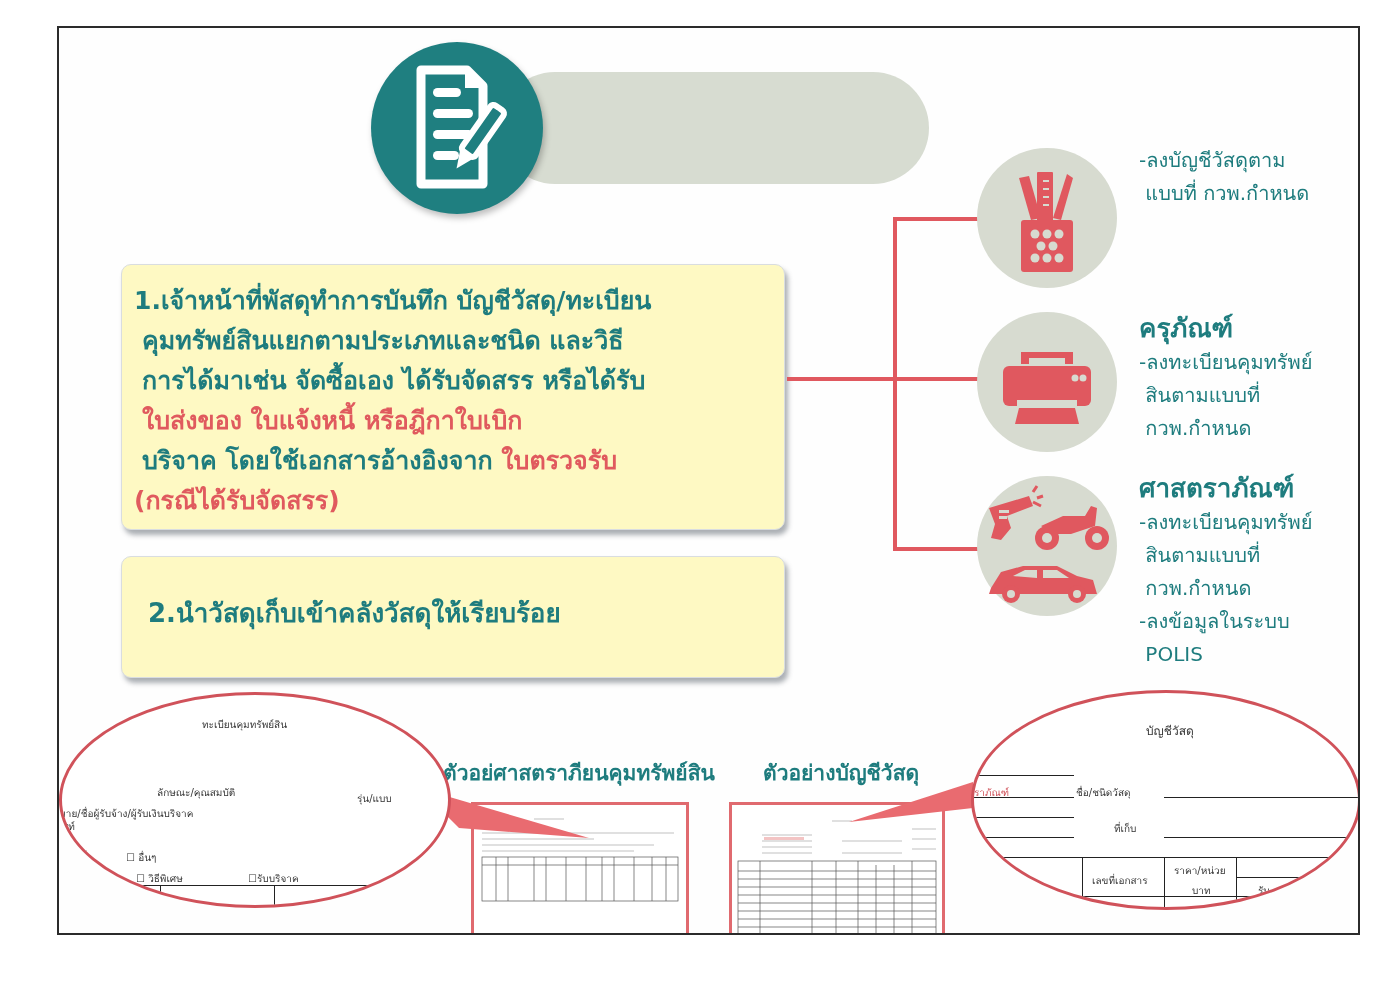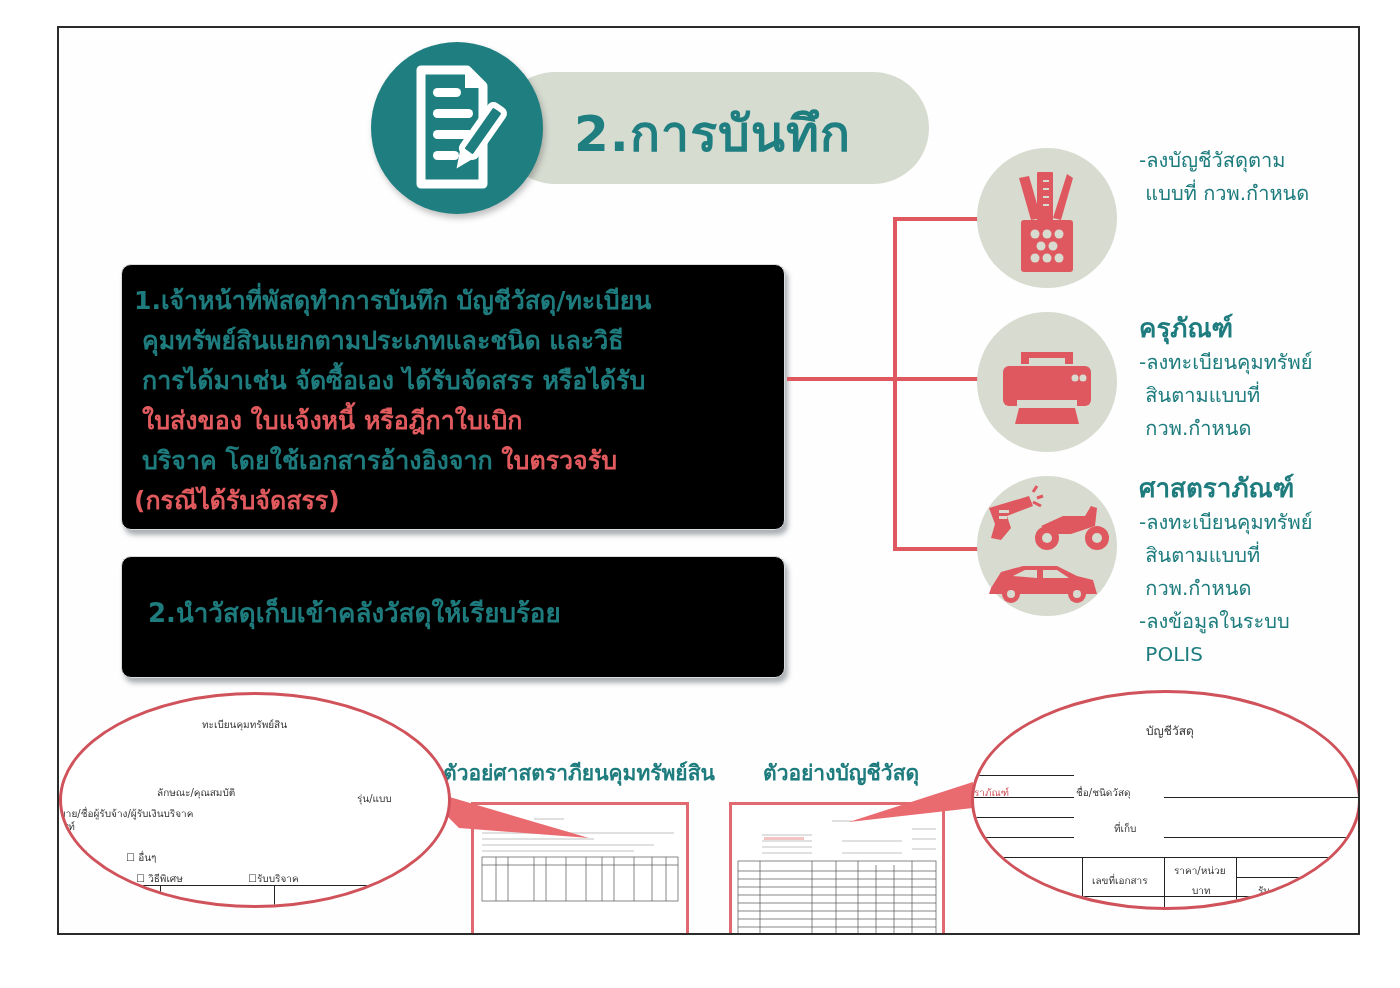--- a/index.html
+++ b/index.html
@@ -22,21 +22,21 @@
     }
     .title-circle {
       position: absolute; left: 312px; top: 14px; width: 172px; height: 172px;
       border-radius: 50%; background: #1f7f80;
       box-shadow: 2px 4px 6px rgba(0,0,0,0.25);
     }
     .title-circle svg { position: absolute; left: 0; top: 0; }
 
     
     .box {
-      position: absolute; background: #000000; border-radius: 10px;
+      position: absolute; background: #fef9c3; border-radius: 10px;
       border: 1px solid #d9dde0;
       box-shadow: 3px 5px 5px rgba(70,80,90,0.45);
     }
     .box1 { left: 62px; top: 236px; width: 664px; height: 266px; padding: 16px 6px 0 12px; }
     .box2 { left: 62px; top: 528px; width: 664px; height: 122px; padding: 36px 0 8px 26px; }
     .box-line {
       font-size: 25px; font-weight: bold; line-height: 40px; color: #1e7c7e; white-space: nowrap;
     }
     .box-line.indent { padding-left: 8px; }
     .red { color: #e05a5e; }
@@ -83,21 +83,20 @@
       <rect x="62" y="67" width="40" height="9" rx="4.5" fill="#fff"></rect>
       <rect x="62" y="88" width="40" height="9" rx="4.5" fill="#fff"></rect>
       <rect x="62" y="109" width="26" height="9" rx="4.5" fill="#fff"></rect>
       <g transform="translate(128 66) rotate(35)">
         <rect x="-8" y="0" width="16" height="56" rx="4" fill="#1f7f80" stroke="#fff" stroke-width="6"></rect>
         <path d="M-8 56 L0 74 L8 56 Z" fill="#fff"></path>
         <circle cx="0" cy="6" r="3" fill="#1f7f80"></circle>
       </g>
     </svg>
   </div>
-  <div class="title-text">2.การบันทึก</div>
 
   <div class="box box1">
     <div class="box-line">1.เจ้าหน้าที่พัสดุทำการบันทึก บัญชีวัสดุ/ทะเบียน</div>
     <div class="box-line indent">คุมทรัพย์สินแยกตามประเภทและชนิด และวิธี</div>
     <div class="box-line indent">การได้มาเช่น จัดซื้อเอง ได้รับจัดสรร หรือได้รับ</div>
     <div class="box-line indent red">ใบส่งของ ใบแจ้งหนี้ หรือฎีกาใบเบิก</div>
     <div class="box-line indent">
       <span>บริจาค โดยใช้เอกสารอ้างอิงจาก </span><span class="red">ใบตรวจรับ</span>
     </div>
     <div class="box-line red">(กรณีได้รับจัดสรร)</div>

